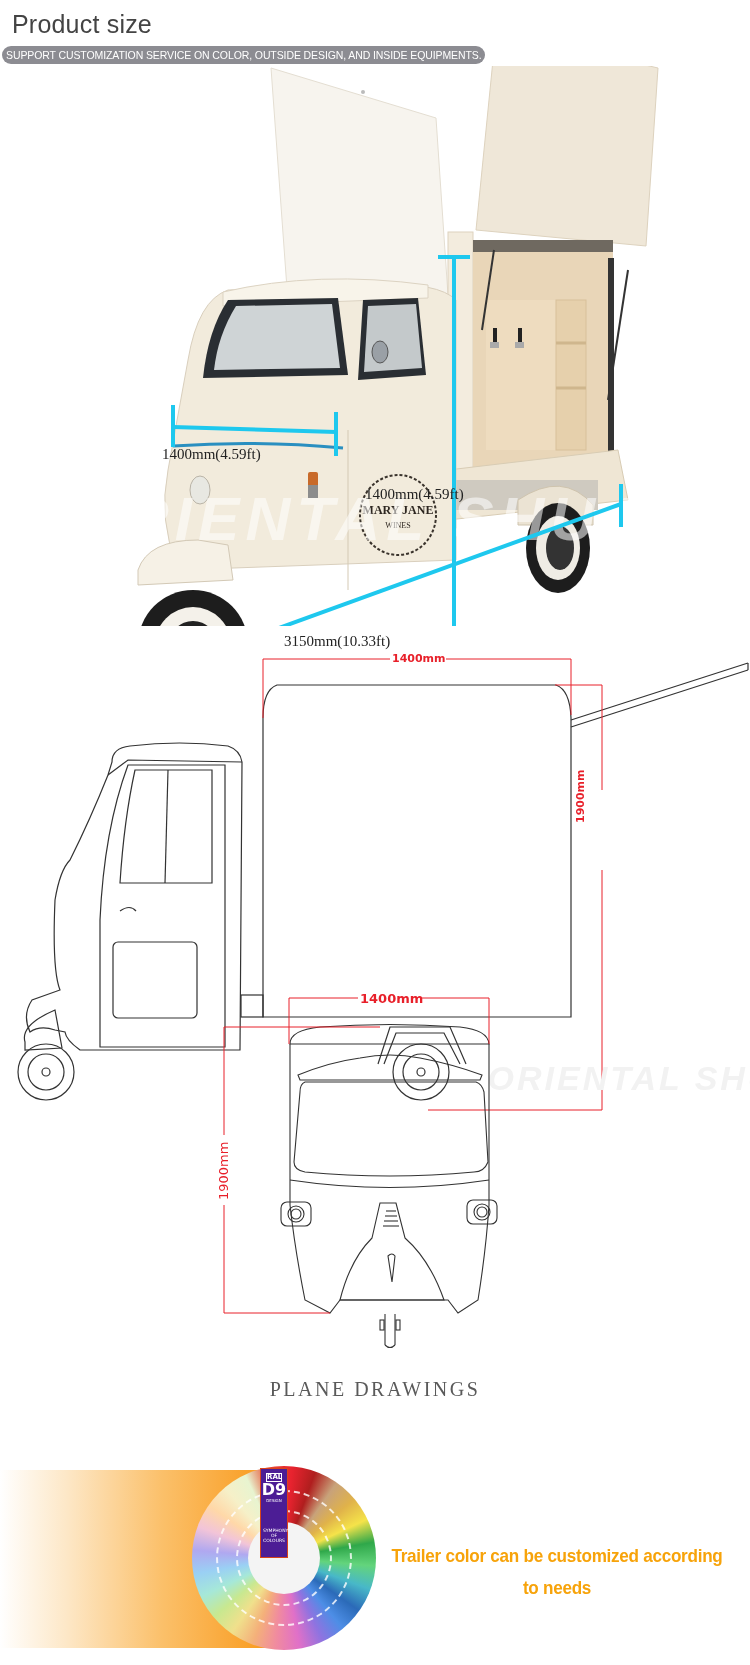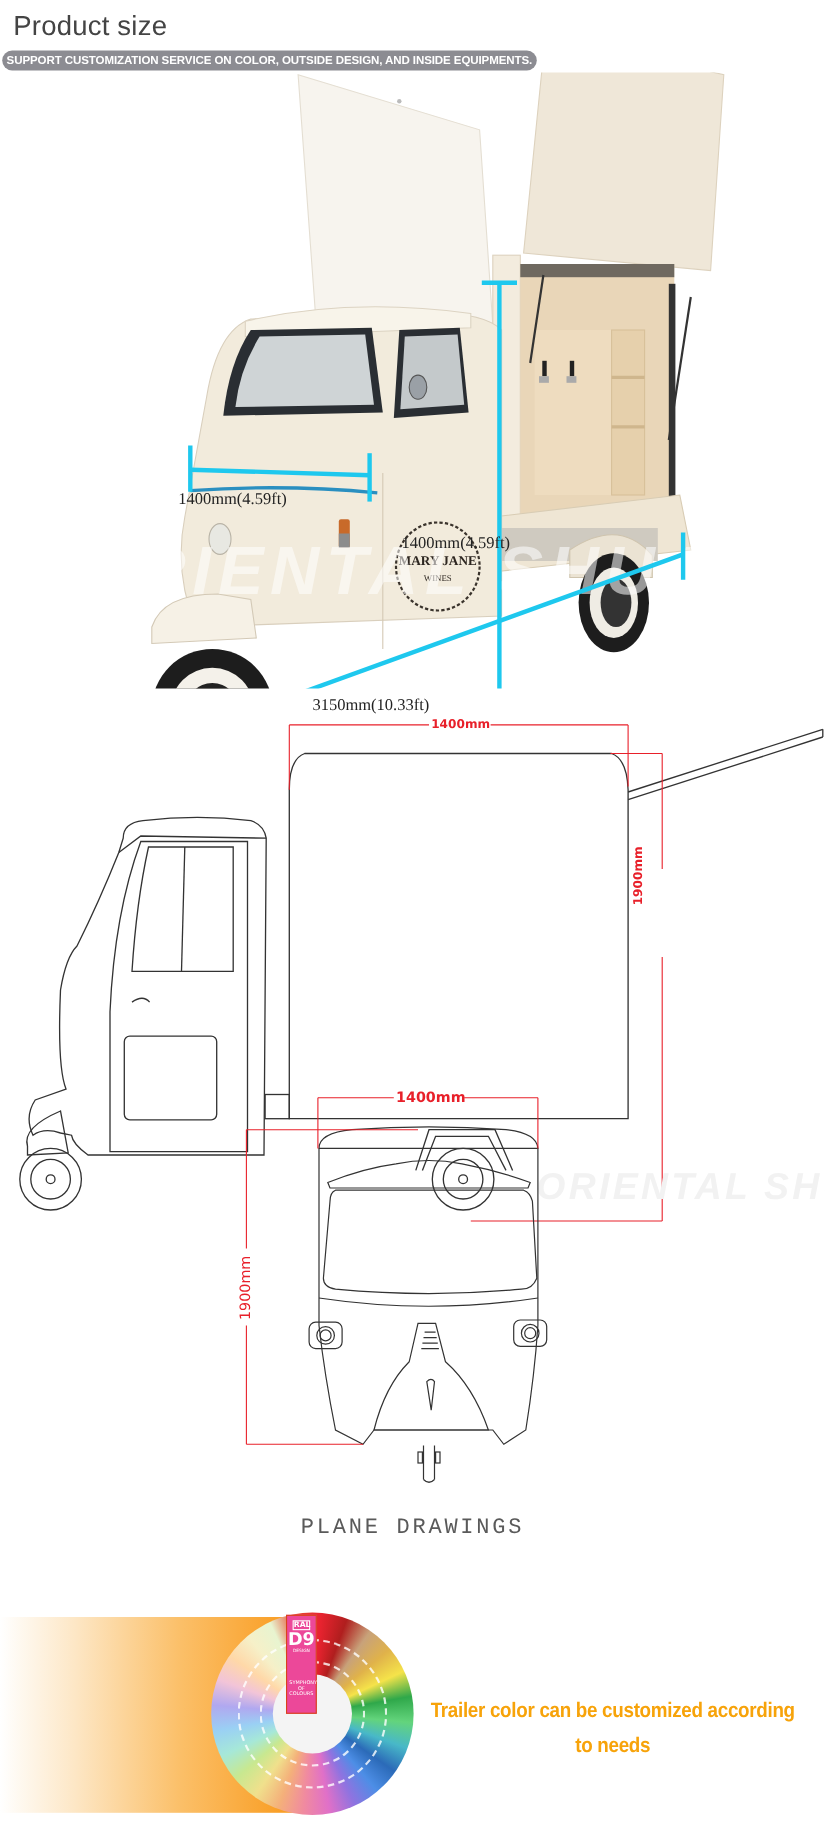--- a/index.html
+++ b/index.html
@@ -1,23 +1,23 @@
 <!DOCTYPE html>
 <html><head>
 <meta charset="utf-8">
 <style>
   html,body{margin:0;padding:0;background:#fff;}
   body{width:750px;height:1665px;position:relative;overflow:hidden;font-family:"Liberation Sans",sans-serif;}
   .abs{position:absolute;}
   .title{left:12px;top:10px;font-size:25px;color:#444;font-family:Liberation Sans, sans-serif;letter-spacing:0.2px;}
-  .banner{left:2px;top:46px;height:18px;line-height:18px;background:#8c8c92;border-radius:9px;color:#fff;font-size:10.5px;font-weight:bold;padding:0 4px;white-space:nowrap;letter-spacing:-0.1px;}
+  .banner{left:2px;top:46px;height:18px;line-height:18px;background:#8c8c92;border-radius:9px;color:#fff;font-size:10.5px;font-weight:normal;padding:0 4px;white-space:nowrap;letter-spacing:-0.1px;}
   .dimlabel{font-family:Liberation Serif, serif;font-size:15px;color:#222;white-space:nowrap;}
   svg{position:absolute;left:0;top:0;}
   .red-label{font-family:"DejaVu Sans",sans-serif;font-size:11px;color:#e8202a;font-weight:bold;white-space:nowrap;}
-  .plane{left:0;width:750px;top:1378px;text-align:center;font-family:Liberation Mono, monospace;font-size:20px;letter-spacing:2.5px;color:#5a5a5a;}
+  .plane{left:0;width:750px;top:1378px;text-align:center;font-family:Liberation Serif, serif;font-size:20px;letter-spacing:2.5px;color:#5a5a5a;}
   .headline{left:372px;width:370px;text-align:center;font-family:"Liberation Sans",sans-serif;font-weight:bold;color:#f7a30a;font-size:19px;letter-spacing:-0.3px;transform:scaleX(0.9);transform-origin:center;}
   .card-text{color:#fff;font-size:6px;text-align:center;font-family:"DejaVu Sans",sans-serif;line-height:1.05;}
 </style>
 </head>
 <body>
 
 <div class="abs title">Product size</div>
 <div class="abs banner">SUPPORT CUSTOMIZATION SERVICE ON COLOR, OUTSIDE DESIGN, AND INSIDE EQUIPMENTS.</div>
 
 <div class="abs" style="left:18px;top:66px;width:600px;height:560px;">
@@ -213,20 +213,20 @@
 <div class="abs red-label" style="left:216px;top:1200px;font-size:13px;font-weight:normal;transform:rotate(-90deg);transform-origin:left top;">1900mm</div>
 
 <div class="abs plane">PLANE DRAWINGS</div>
 
 <div class="abs" style="left:0;top:1470px;width:270px;height:178px;background:linear-gradient(to right,#ffffff 0%,#fde7c6 25%,#fbc06a 60%,#f99a1c 100%);"></div>
 <div class="abs" style="left:192px;top:1466px;width:184px;height:184px;border-radius:50%;background:conic-gradient(from -10deg,#e64a2e,#e8232f,#b01e1e,#c8a27a,#e0b24a,#f5e34a,#2fa84a,#63d47c,#48b8c8,#2b6ab8,#4d8ee6,#8f73e0,#e070c8,#f08aa0,#f4b07a,#f0e08c,#c8e890,#a6e8d8,#9ad0f4,#b0a8f0,#f2c4d8,#ffd8a8,#f6f0c8,#e8f4d0,#e64a2e);">
   <div style="position:absolute;left:56px;top:56px;width:72px;height:72px;border-radius:50%;background:#f4f4f4;"></div>
   <div style="position:absolute;left:24px;top:24px;width:136px;height:136px;border-radius:50%;border:2px dashed rgba(255,255,255,0.8);box-sizing:border-box;"></div>
   <div style="position:absolute;left:44px;top:44px;width:96px;height:96px;border-radius:50%;border:2px dashed rgba(255,255,255,0.8);box-sizing:border-box;"></div>
 </div>
-<div class="abs" style="left:260px;top:1468px;width:28px;height:90px;background:#ec4899;border:1px solid #d9441a;padding-top:4px;box-sizing:border-box;">
+<div class="abs" style="left:260px;top:1468px;width:28px;height:90px;background:#4c1d95;border:1px solid #d9441a;padding-top:4px;box-sizing:border-box;">
   <div class="card-text" style="font-weight:bold;font-size:7px;border:1px solid #fff;margin:0 5px;">RAL</div>
   <div class="card-text" style="font-size:16px;font-weight:bold;">D9</div>
   <div class="card-text" style="font-size:4px;">DESIGN</div>
   <div class="card-text" style="font-size:4.5px;margin-top:26px;padding:0 2px;">SYMPHONY OF COLOURS</div>
 </div>
 <div class="abs headline" style="top:1545px;">Trailer color can be customized according</div>
 <div class="abs headline" style="top:1577px;">to needs</div>
 
 </body></html>

